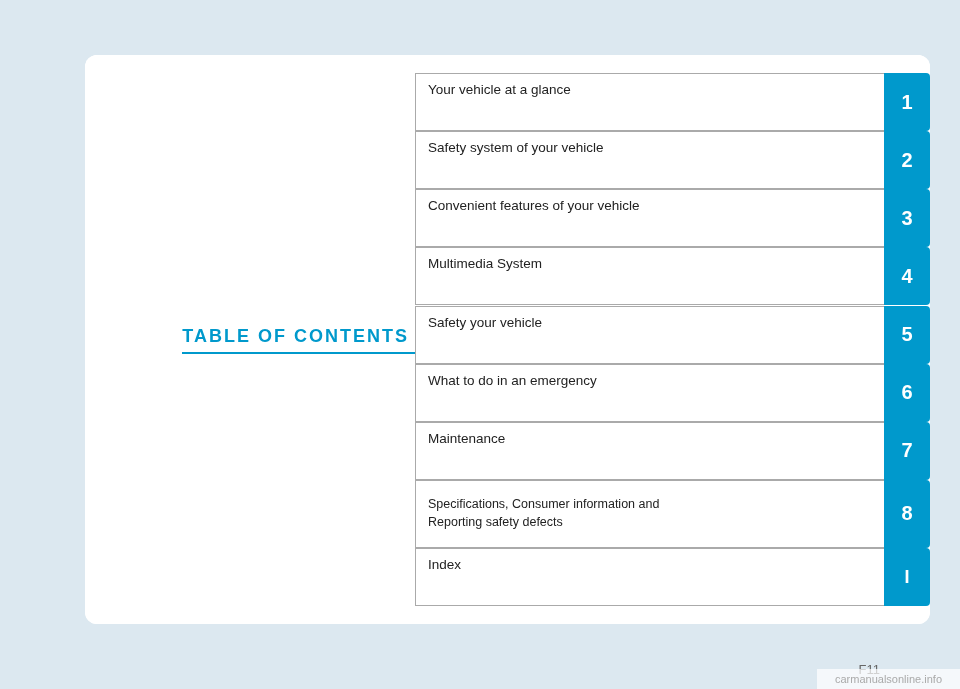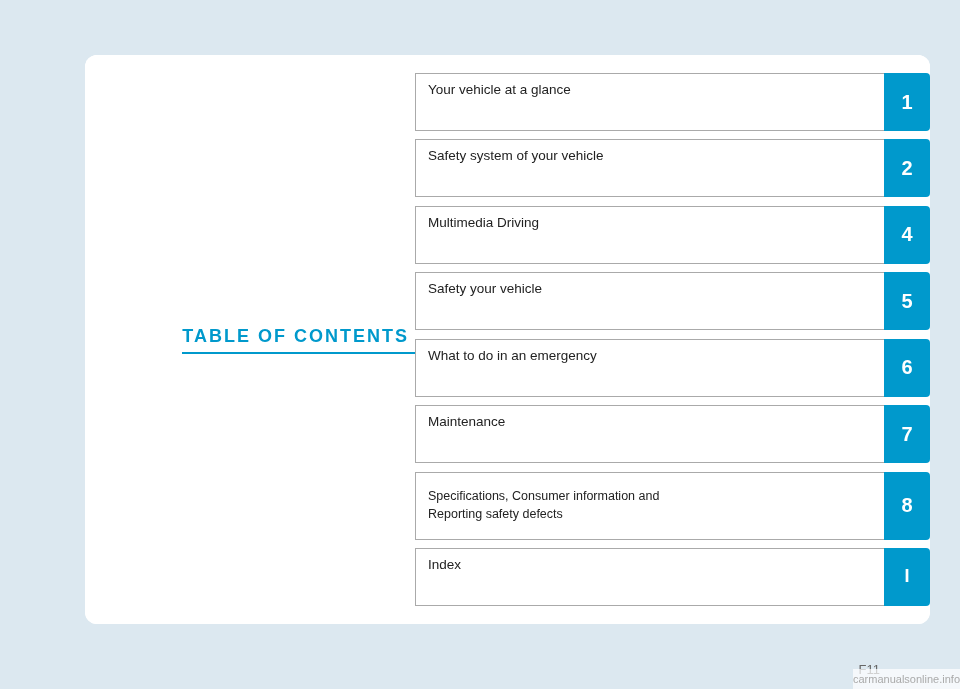--- a/index.html
+++ b/index.html
@@ -153,21 +153,21 @@
       font-size: 13px;
       color: #666666;
     }
 
     .watermark {
       position: absolute;
       bottom: 0;
       right: 0;
       font-size: 11px;
       color: #aaaaaa;
-      padding: 4px 0;
+      padding: 4px 18px;
       background: rgba(255,255,255,0.7);
     }
   </style>
 </head>
 <body>
 
 <div class="page-container">
 
   <div class="white-card"></div>
 
@@ -196,24 +196,32 @@
 
     <div class="toc-item">
       <div class="toc-label">
         <span>Safety system of your vehicle</span>
       </div>
       <div class="toc-number">
         <span>2</span>
       </div>
     </div>
 
-
-    <div class="toc-item">
-      <div class="toc-label">
-        <span>Multimedia Driving</span>
+    <div class="toc-item">
+      <div class="toc-label">
+        <span>Convenient features of your vehicle</span>
+      </div>
+      <div class="toc-number">
+        <span>3</span>
+      </div>
+    </div>
+
+    <div class="toc-item">
+      <div class="toc-label">
+        <span>Multimedia System</span>
       </div>
       <div class="toc-number">
         <span>4</span>
       </div>
     </div>
 
     <div class="toc-item">
       <div class="toc-label">
         <span>Safety your vehicle</span>
       </div>

